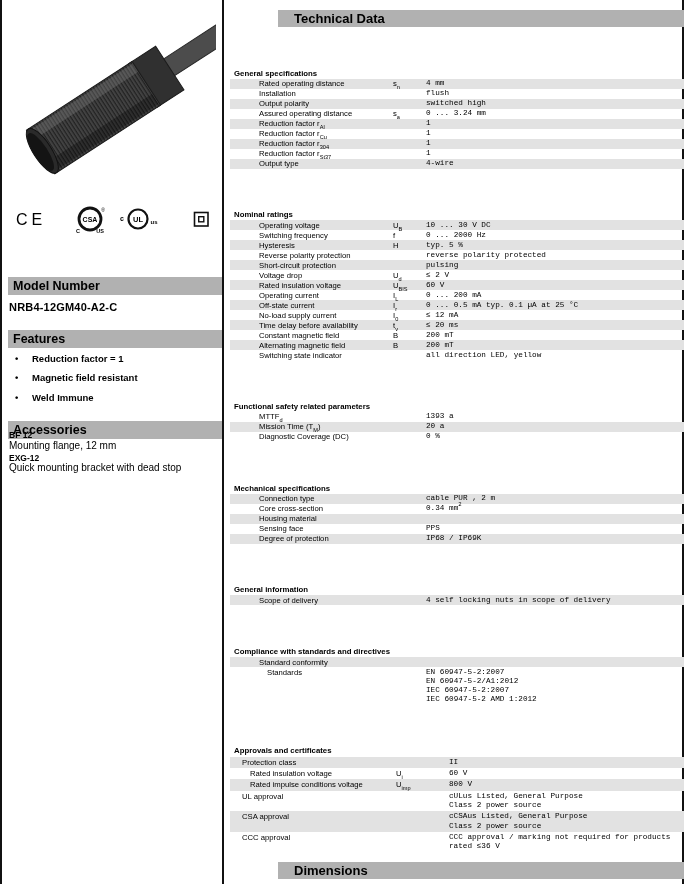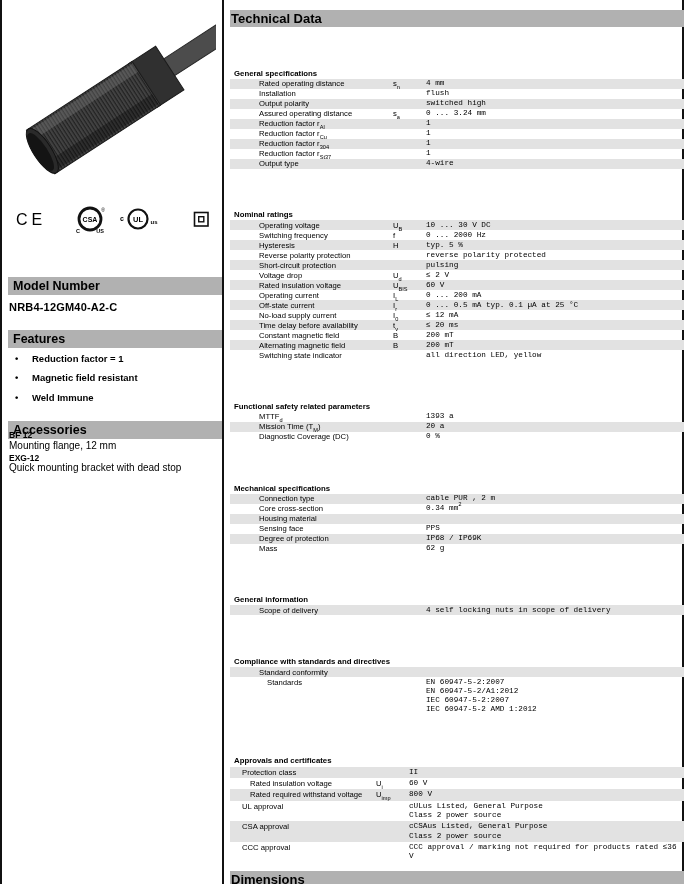--- a/index.html
+++ b/index.html
@@ -20,33 +20,33 @@
   .features{position:absolute;left:8px;top:349px;margin:0;padding:0;list-style:none;width:210px;}
   .features li{font-size:9.5px;font-weight:bold;line-height:19.3px;padding-left:24px;position:relative;}
   .features li .bullet{position:absolute;left:7px;}
   .accessories{position:absolute;left:9px;top:428px;width:210px;}
   .acc-name{font-size:8.5px;font-weight:bold;line-height:10.5px;margin-top:2px;}
   .acc-desc{font-size:10px;line-height:10px;}
 
   
   .col-right{position:absolute;left:230px;top:0;width:454px;}
   .rbar{margin-top:10px;height:17px;background:#b1b1b1;font-weight:bold;font-size:13px;
-        line-height:17px;padding-left:1px;}
+        line-height:17px;padding-left:16px;margin-left:48px;}
   .rbar.dim{margin-top:9px;}
   .tech-table{margin-top:3px;min-height:610px;}
   .tsection-title{font-size:7.8px;font-weight:bold;line-height:9px;padding:1.6px 0 1.2px 4px;margin-top:40px;}
   .trow{display:flex;font-size:7.7px;line-height:9.2px;padding:.4px 17px;align-items:flex-start;}
   .trow.shaded{background:#e2e2e2;}
   .tlabel{flex:0 0 146px;padding-left:12px;box-sizing:border-box;}
   .tlabel.ind2{padding-left:20px;}
   .tsym{flex:0 0 33px;}
   .tval{flex:1;padding-right:4px;font-family:Liberation Mono, monospace;}
   sub,sup{font-size:5.6px;line-height:0;}
   .sect-gap{margin-top:8px;}
-  .sect-gap .trow{padding:1.1px 0;}
+  .sect-gap .trow{padding:1.1px 0;gap:20px;}
 
   .drawing{margin-top:56px;margin-left:168px;width:118px;height:154px;}
   svg text{font-family:"Liberation Sans",sans-serif;}
 </style>
 </head>
 <body>
 
 <div class="page">
   <div class="edge l"></div>
   <div class="edge r"></div>
@@ -292,25 +292,20 @@
           <div class="trow">
             <span class="tlabel">Sensing face</span>
             <span class="tsym"></span>
             <span class="tval">PPS</span>
           </div>
           <div class="trow shaded">
             <span class="tlabel">Degree of protection</span>
             <span class="tsym"></span>
             <span class="tval">IP68 / IP69K</span>
           </div>
-          <div class="trow">
-            <span class="tlabel">Mass</span>
-            <span class="tsym"></span>
-            <span class="tval">62 g</span>
-          </div>
         </div>
         <div class="tsection">
           <div class="tsection-title">General information</div>
           <div class="trow shaded">
             <span class="tlabel">Scope of delivery</span>
             <span class="tsym"></span>
             <span class="tval">4 self locking nuts in scope of delivery</span>
           </div>
         </div>
         <div class="tsection">
@@ -332,21 +327,21 @@
             <span class="tlabel">Protection class</span>
             <span class="tsym"></span>
             <span class="tval">II</span>
           </div>
           <div class="trow">
             <span class="tlabel ind2">Rated insulation voltage</span>
             <span class="tsym">U<sub>i</sub></span>
             <span class="tval">60 V</span>
           </div>
           <div class="trow shaded">
-            <span class="tlabel ind2">Rated required withstand voltage</span>
+            <span class="tlabel ind2">Rated impulse conditions voltage</span>
             <span class="tsym">U<sub>imp</sub></span>
             <span class="tval">800 V</span>
           </div>
           <div class="trow">
             <span class="tlabel">UL approval</span>
             <span class="tsym"></span>
             <span class="tval">cULus Listed, General Purpose<br>Class 2 power source</span>
           </div>
           <div class="trow shaded">
             <span class="tlabel">CSA approval</span>

